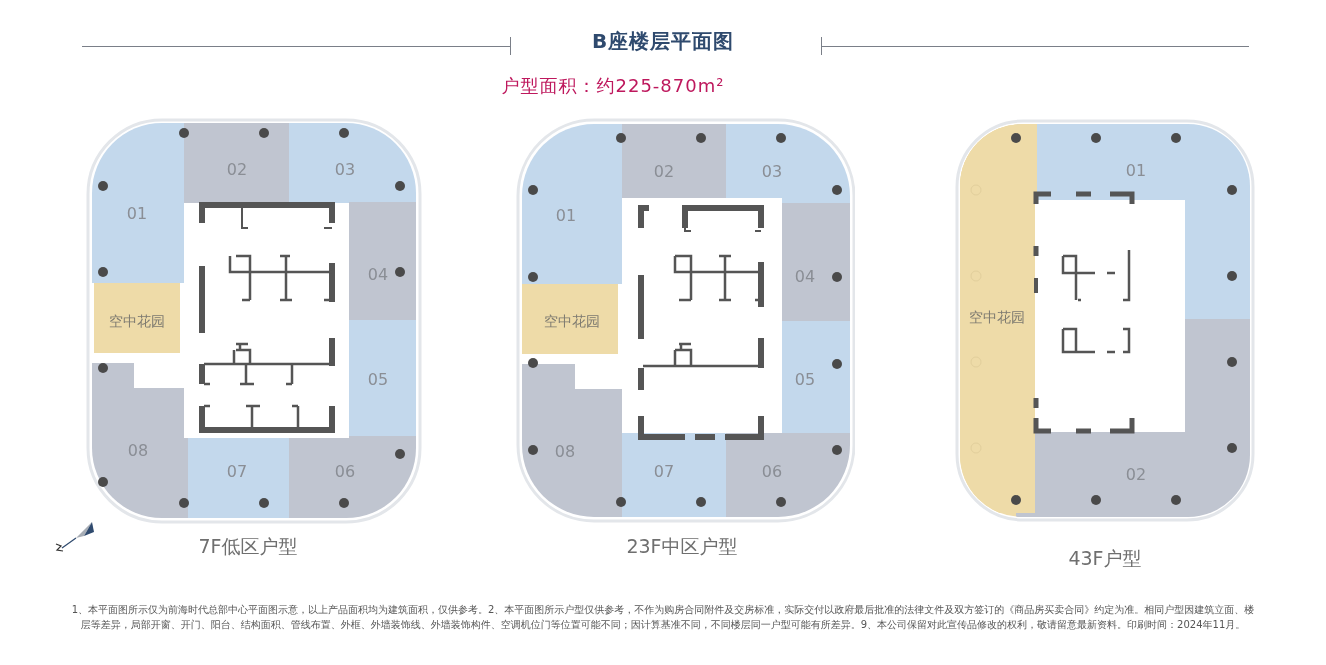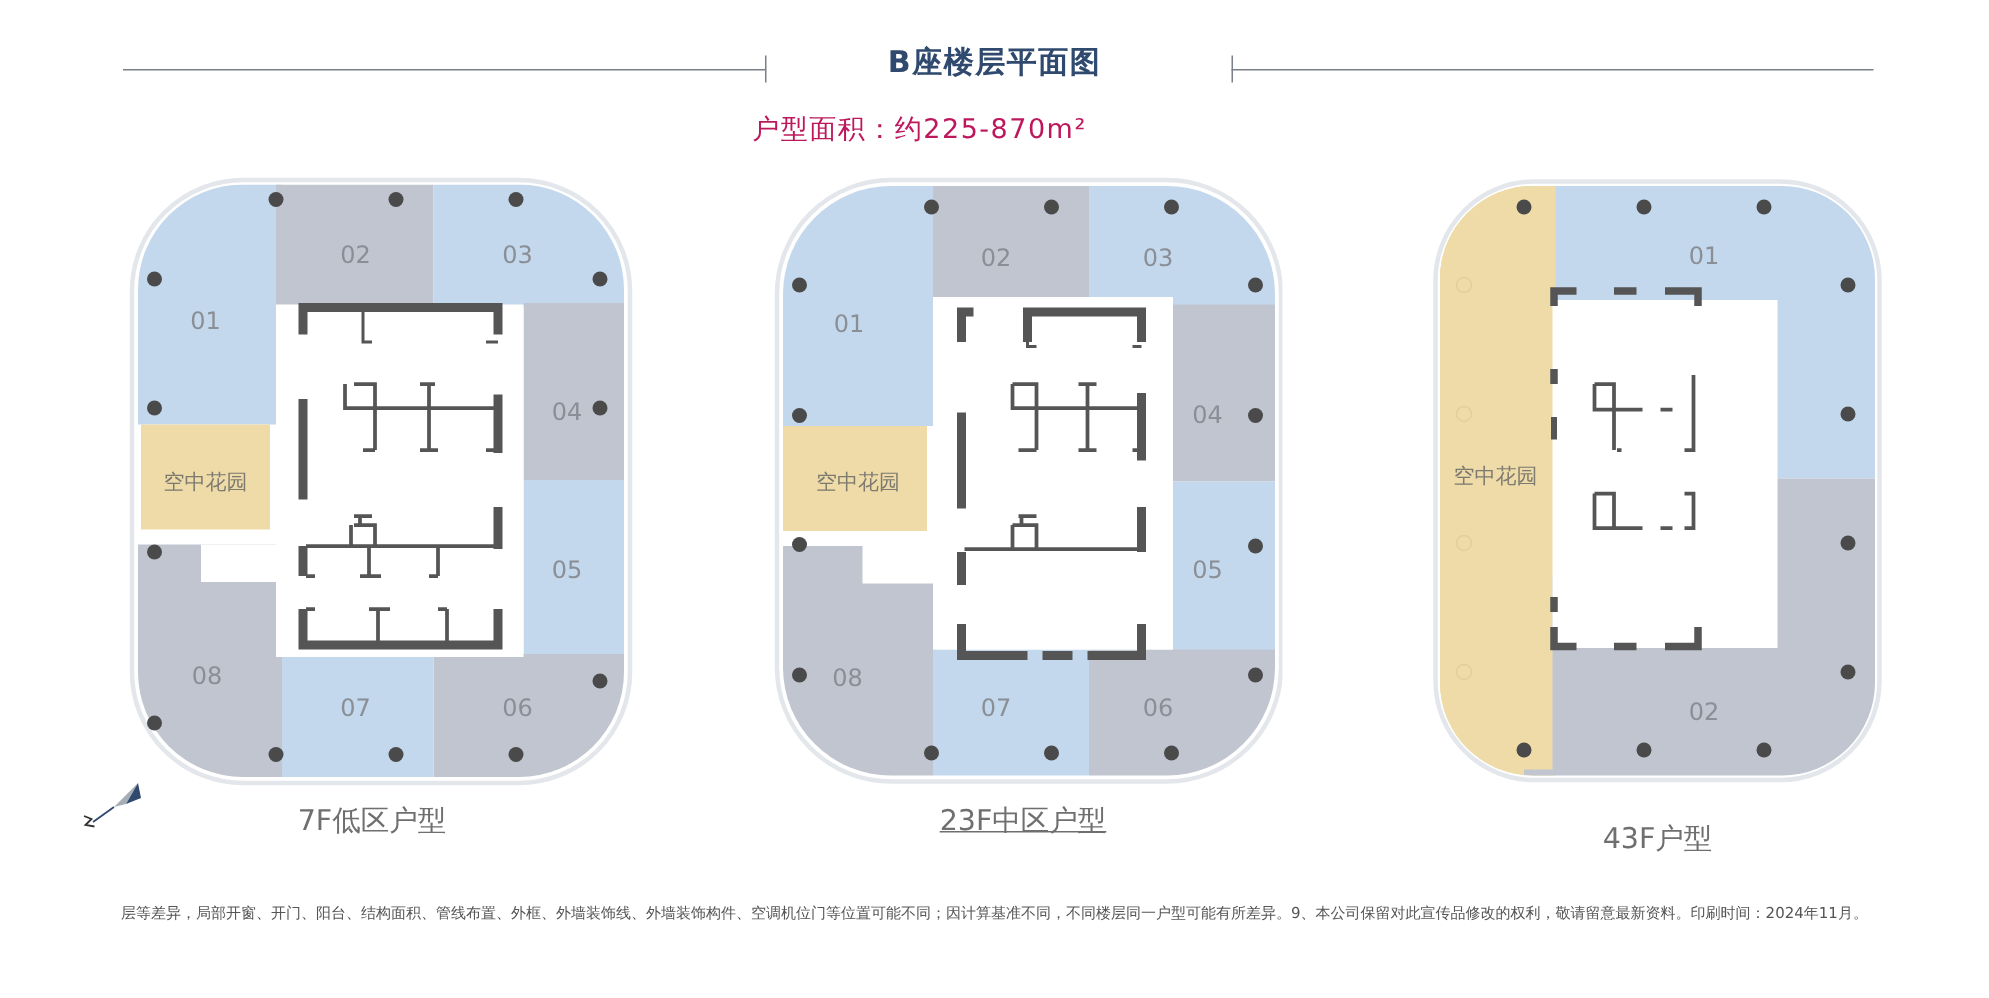--- a/index.html
+++ b/index.html
@@ -155,21 +155,21 @@
     <text class="unit-text" x="149" y="59" text-anchor="middle">02</text>
     <text class="unit-text" x="257" y="59" text-anchor="middle">03</text>
     <text class="unit-text" x="290" y="164" text-anchor="middle">04</text>
     <text class="unit-text" x="290" y="267" text-anchor="middle">05</text>
     <text class="unit-text" x="257" y="359" text-anchor="middle">06</text>
     <text class="unit-text" x="149" y="359" text-anchor="middle">07</text>
     <text class="unit-text" x="50" y="339" text-anchor="middle">08</text>
     <text class="garden-text" x="57" y="208" text-anchor="middle">空中花园</text>
   </svg>
 </div>
-<div class="plan-label" style="left:512px;text-decoration:underline;">23F中区户型</div>
+<div class="plan-label" style="left:512px;">23F中区户型</div>
 
 <div class="plan" style="left:955px;">
   <svg width="300" height="410" viewBox="0 0 300 410">
     <defs>
       <clipPath id="c3">
           <rect x="5" y="6" width="290" height="393" rx="62" ry="62"></rect>
         </clipPath>
     </defs>
     <rect x="2" y="3" width="296" height="399" rx="66" ry="66" fill="none" stroke="#e3e6ea" stroke-width="3"></rect>
     <g clip-path="url(#c3)">
@@ -217,14 +217,15 @@
 <div class="compass">
   <svg width="50" height="40" viewBox="0 0 50 40">
     <path d="M40 4 L24 20 L32 18 Z" fill="#a7adb5"></path>
     <path d="M40 4 L32 18 L42 14 Z" fill="#2f4a6e"></path>
     <line x1="24" y1="20" x2="10" y2="30" stroke="#2f4a6e" stroke-width="1.2"></line>
     <path d="M4 26 L9 28 L5 32 L11 33" stroke="#333" stroke-width="1.2" fill="none"></path>
   </svg>
 </div>
 
 <div class="footnote">
+  <div>1、本平面图所示仅为前海时代总部中心平面图示意，以上产品面积均为建筑面积，仅供参考。2、本平面图所示户型仅供参考，不作为购房合同附件及交房标准，实际交付以政府最后批准的法律文件及双方签订的《商品房买卖合同》约定为准。相同户型因建筑立面、楼</div>
   <div>层等差异，局部开窗、开门、阳台、结构面积、管线布置、外框、外墙装饰线、外墙装饰构件、空调机位门等位置可能不同；因计算基准不同，不同楼层同一户型可能有所差异。9、本公司保留对此宣传品修改的权利，敬请留意最新资料。印刷时间：2024年11月。</div>
 </div>
 
 </body></html>

